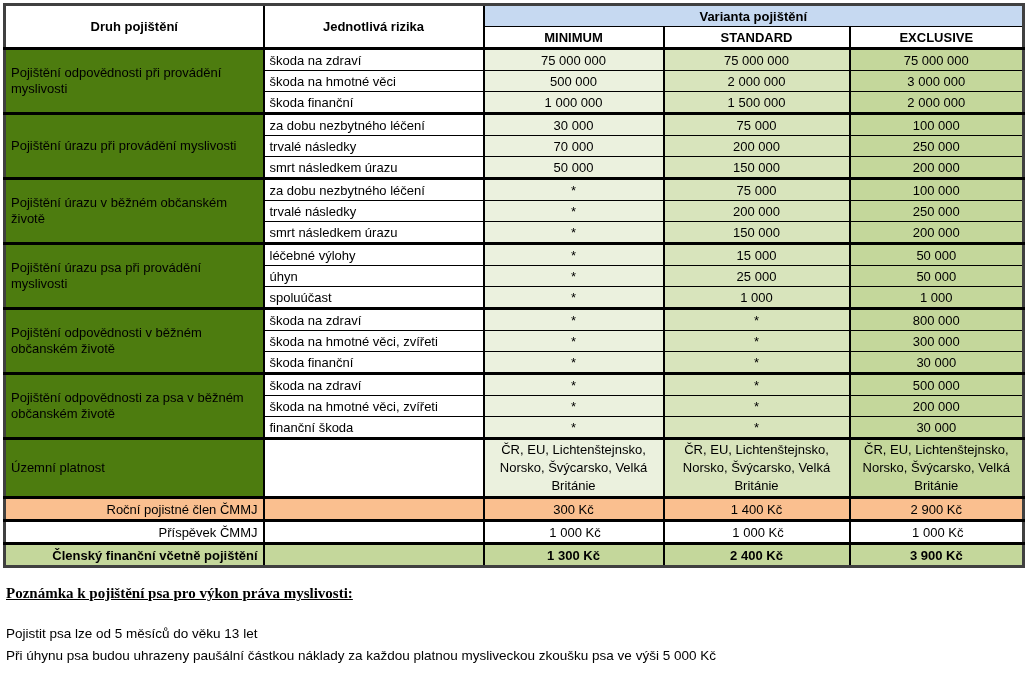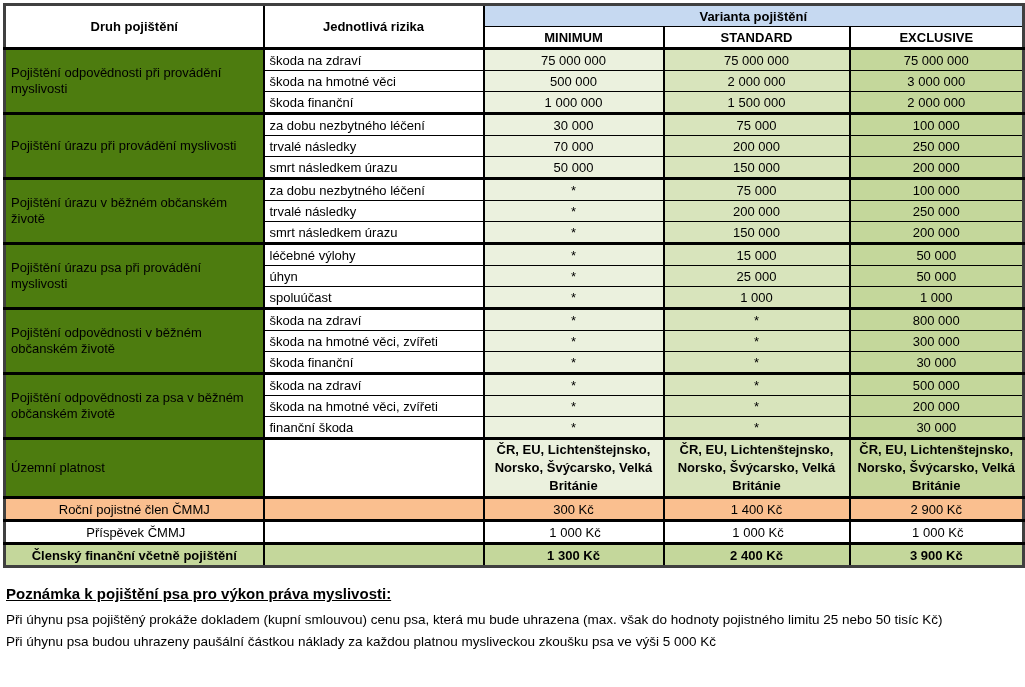--- a/index.html
+++ b/index.html
@@ -39,34 +39,35 @@
 
   .col0 { background: #EBF1DE; }
   .col1 { background: #D8E4BC; }
   .col2 { background: #C4D79B; }
 
   td.druh { text-align: left; background: #4d7c0f; line-height: 16px; }
   td.riziko { text-align: left; background: #fff; }
   td.val { text-align: center; }
 
   tr.uzemni td { height: 56px; }
-  tr.uzemni td.val { line-height: 18px; padding: 0 4px; font-weight: bold; }
+  tr.uzemni td.val { line-height: 18px; padding: 0 4px; }
 
   tr.orange td { background: #FABF8F; }
   tr.plain td { background: #ffffff; padding-left: 8px; }
   tr.total td { background: #C4D79B; font-weight: bold; }
-  td.flabel { text-align: center; margin-top: 12px; }
+  td.flabel { text-align: right; margin-top: 12px; }
 
   .notes { margin: 17px 0 0 6px; }
   .notes-title {
     font-size: 15px;
     font-weight: bold;
     text-decoration: underline;
-    margin-bottom: 7px;
+    margin-bottom: 21px;
     white-space: nowrap;
+    font-family: Liberation Serif, serif;
   }
   .note-line {
     font-size: 13.5px;
     line-height: 22px;
     white-space: nowrap;
   }
 </style>
 </head>
 <body>
 
@@ -234,18 +235,18 @@
           <td class="val gt">1 300 Kč</td>
           <td class="val gt">2 400 Kč</td>
           <td class="val gt">3 900 Kč</td>
         </tr>
       </tbody>
   </table>
 
   <div class="notes">
     <div class="notes-title">Poznámka k pojištění psa pro výkon práva myslivosti:</div>
     <div id="notes-lines">
-        <div class="note-line">Při úhynu psa pojištěný prokáže dokladem (kupní smlouvou) cenu psa, která mu bude uhrazena (max. však do hodnoty pojistného limitu 25 nebo 50 tisíc Kč)</div>
+        <div class="note-line">Pojistit psa lze od 5 měsíců do věku 13 let</div>
         <div class="note-line">Při úhynu psa budou uhrazeny paušální částkou náklady za každou platnou mysliveckou zkoušku psa ve výši 5 000 Kč</div>
       </div>
   </div>
 
 </div>
 
 </body></html>

